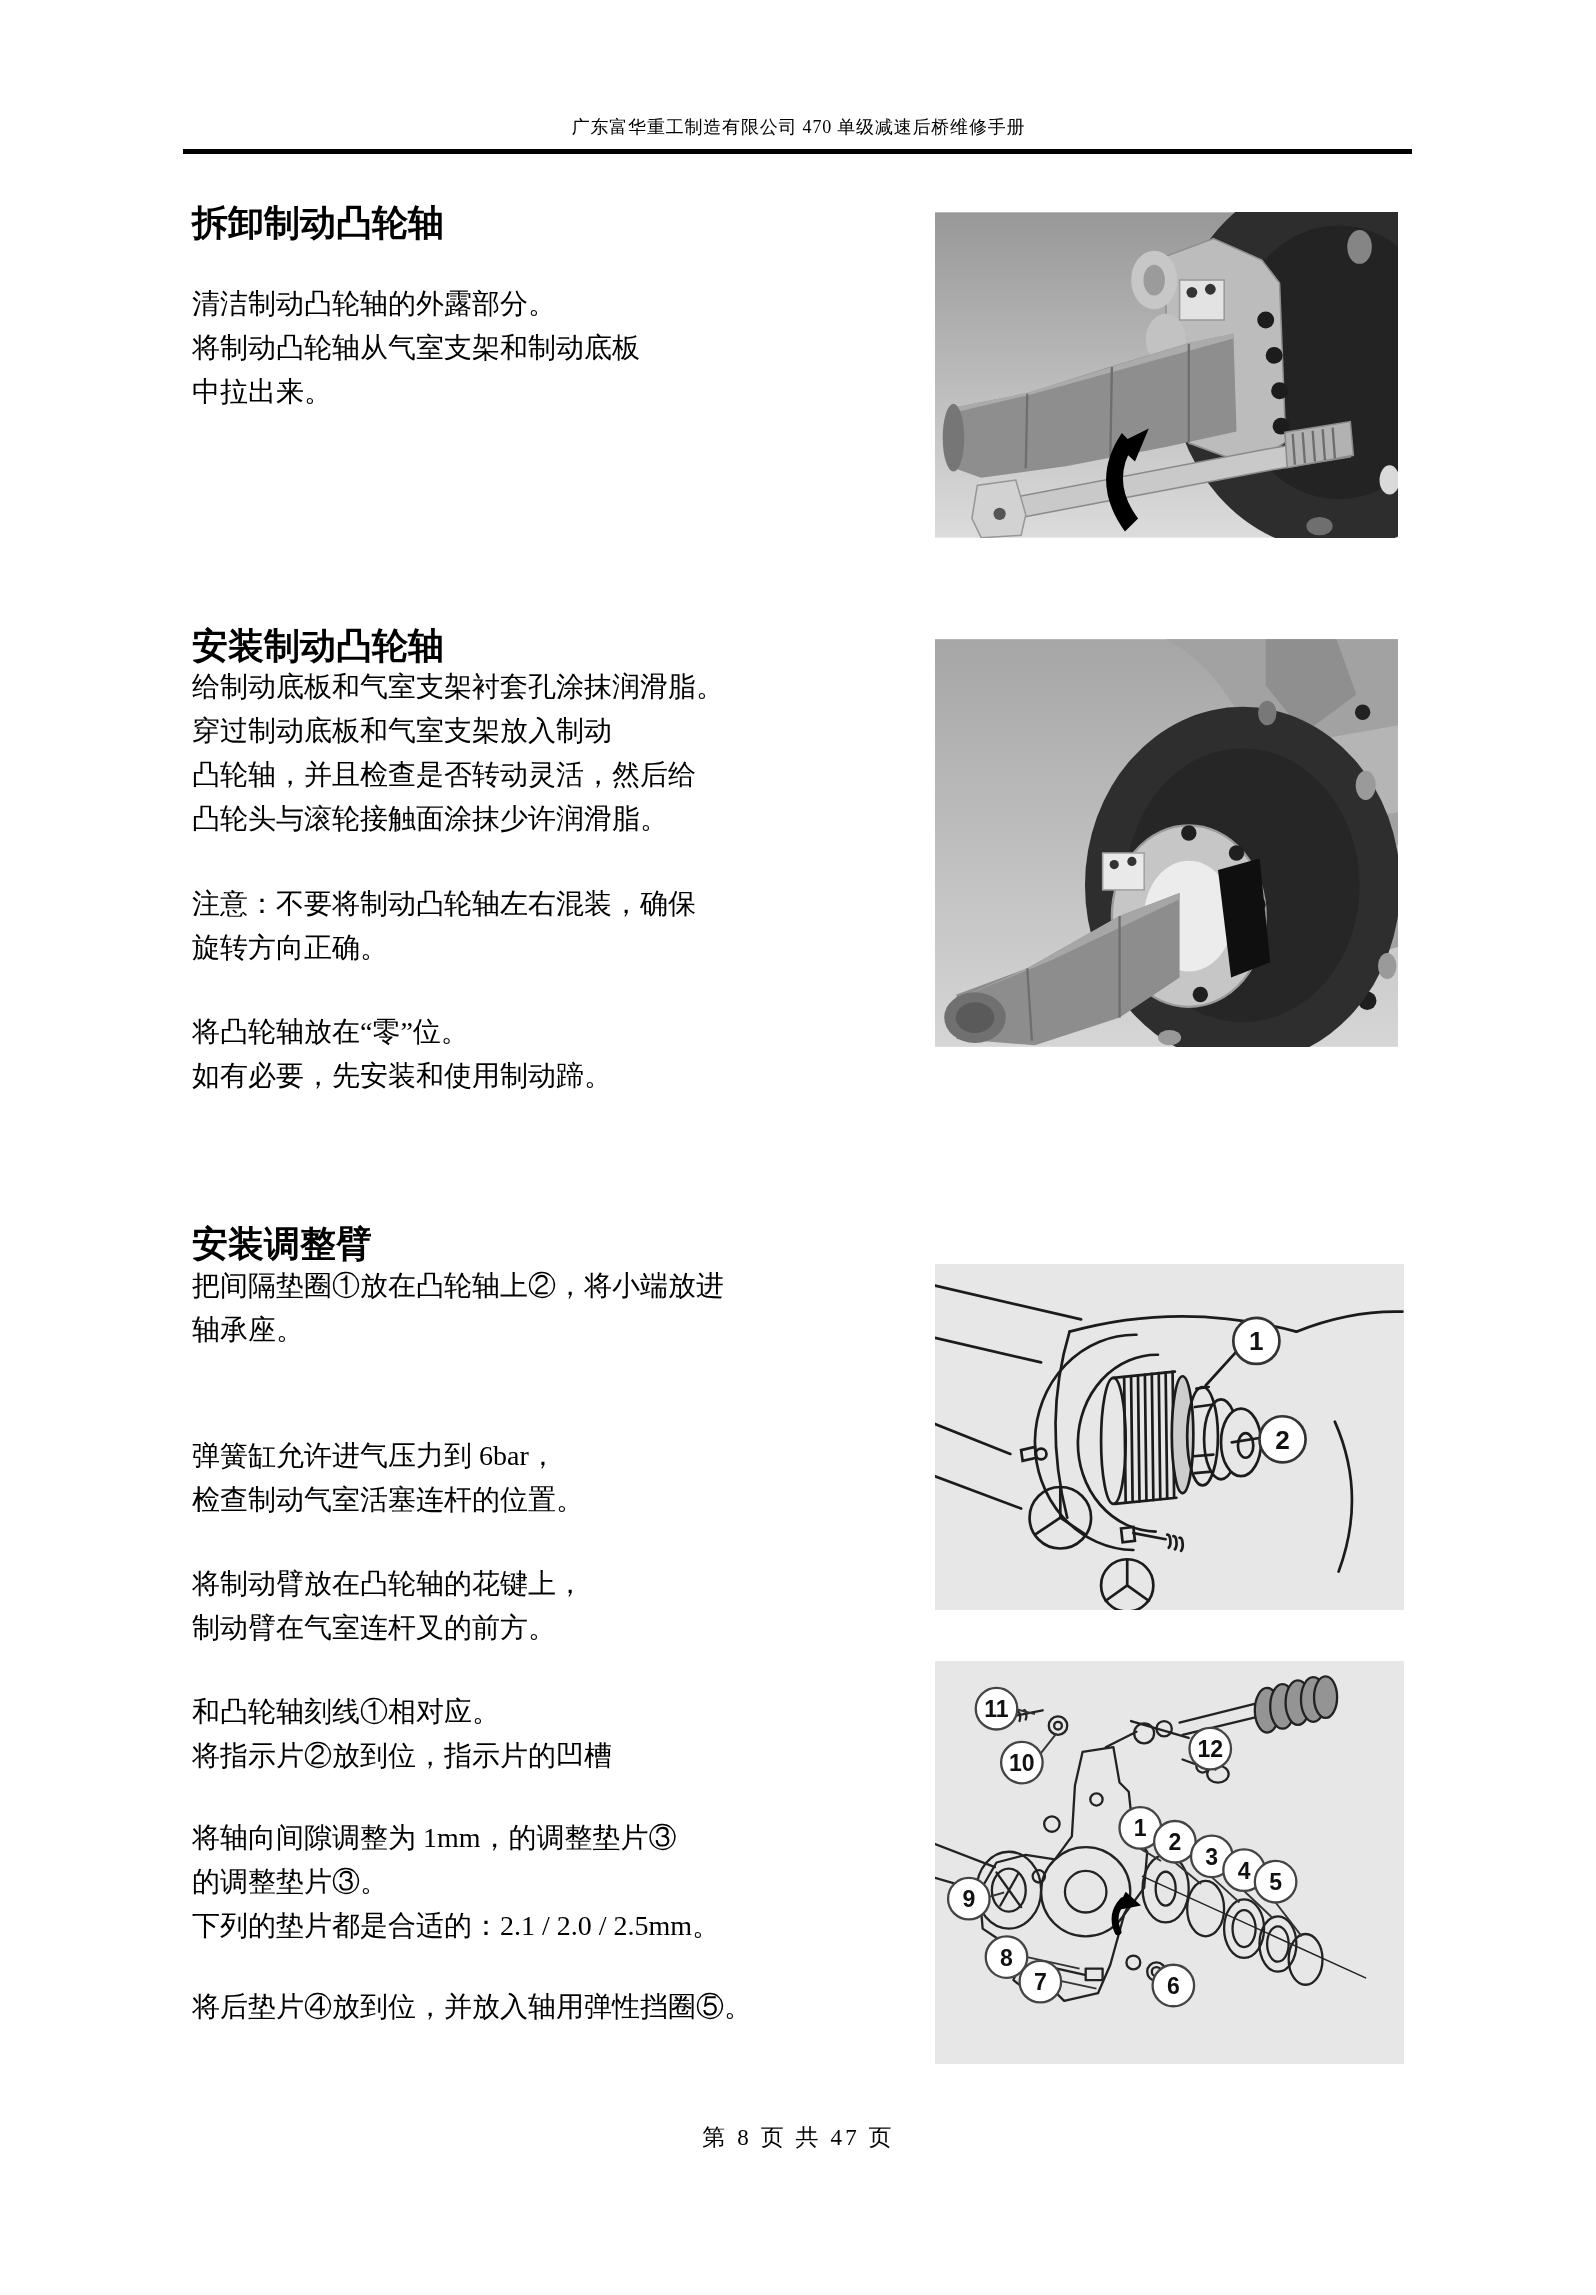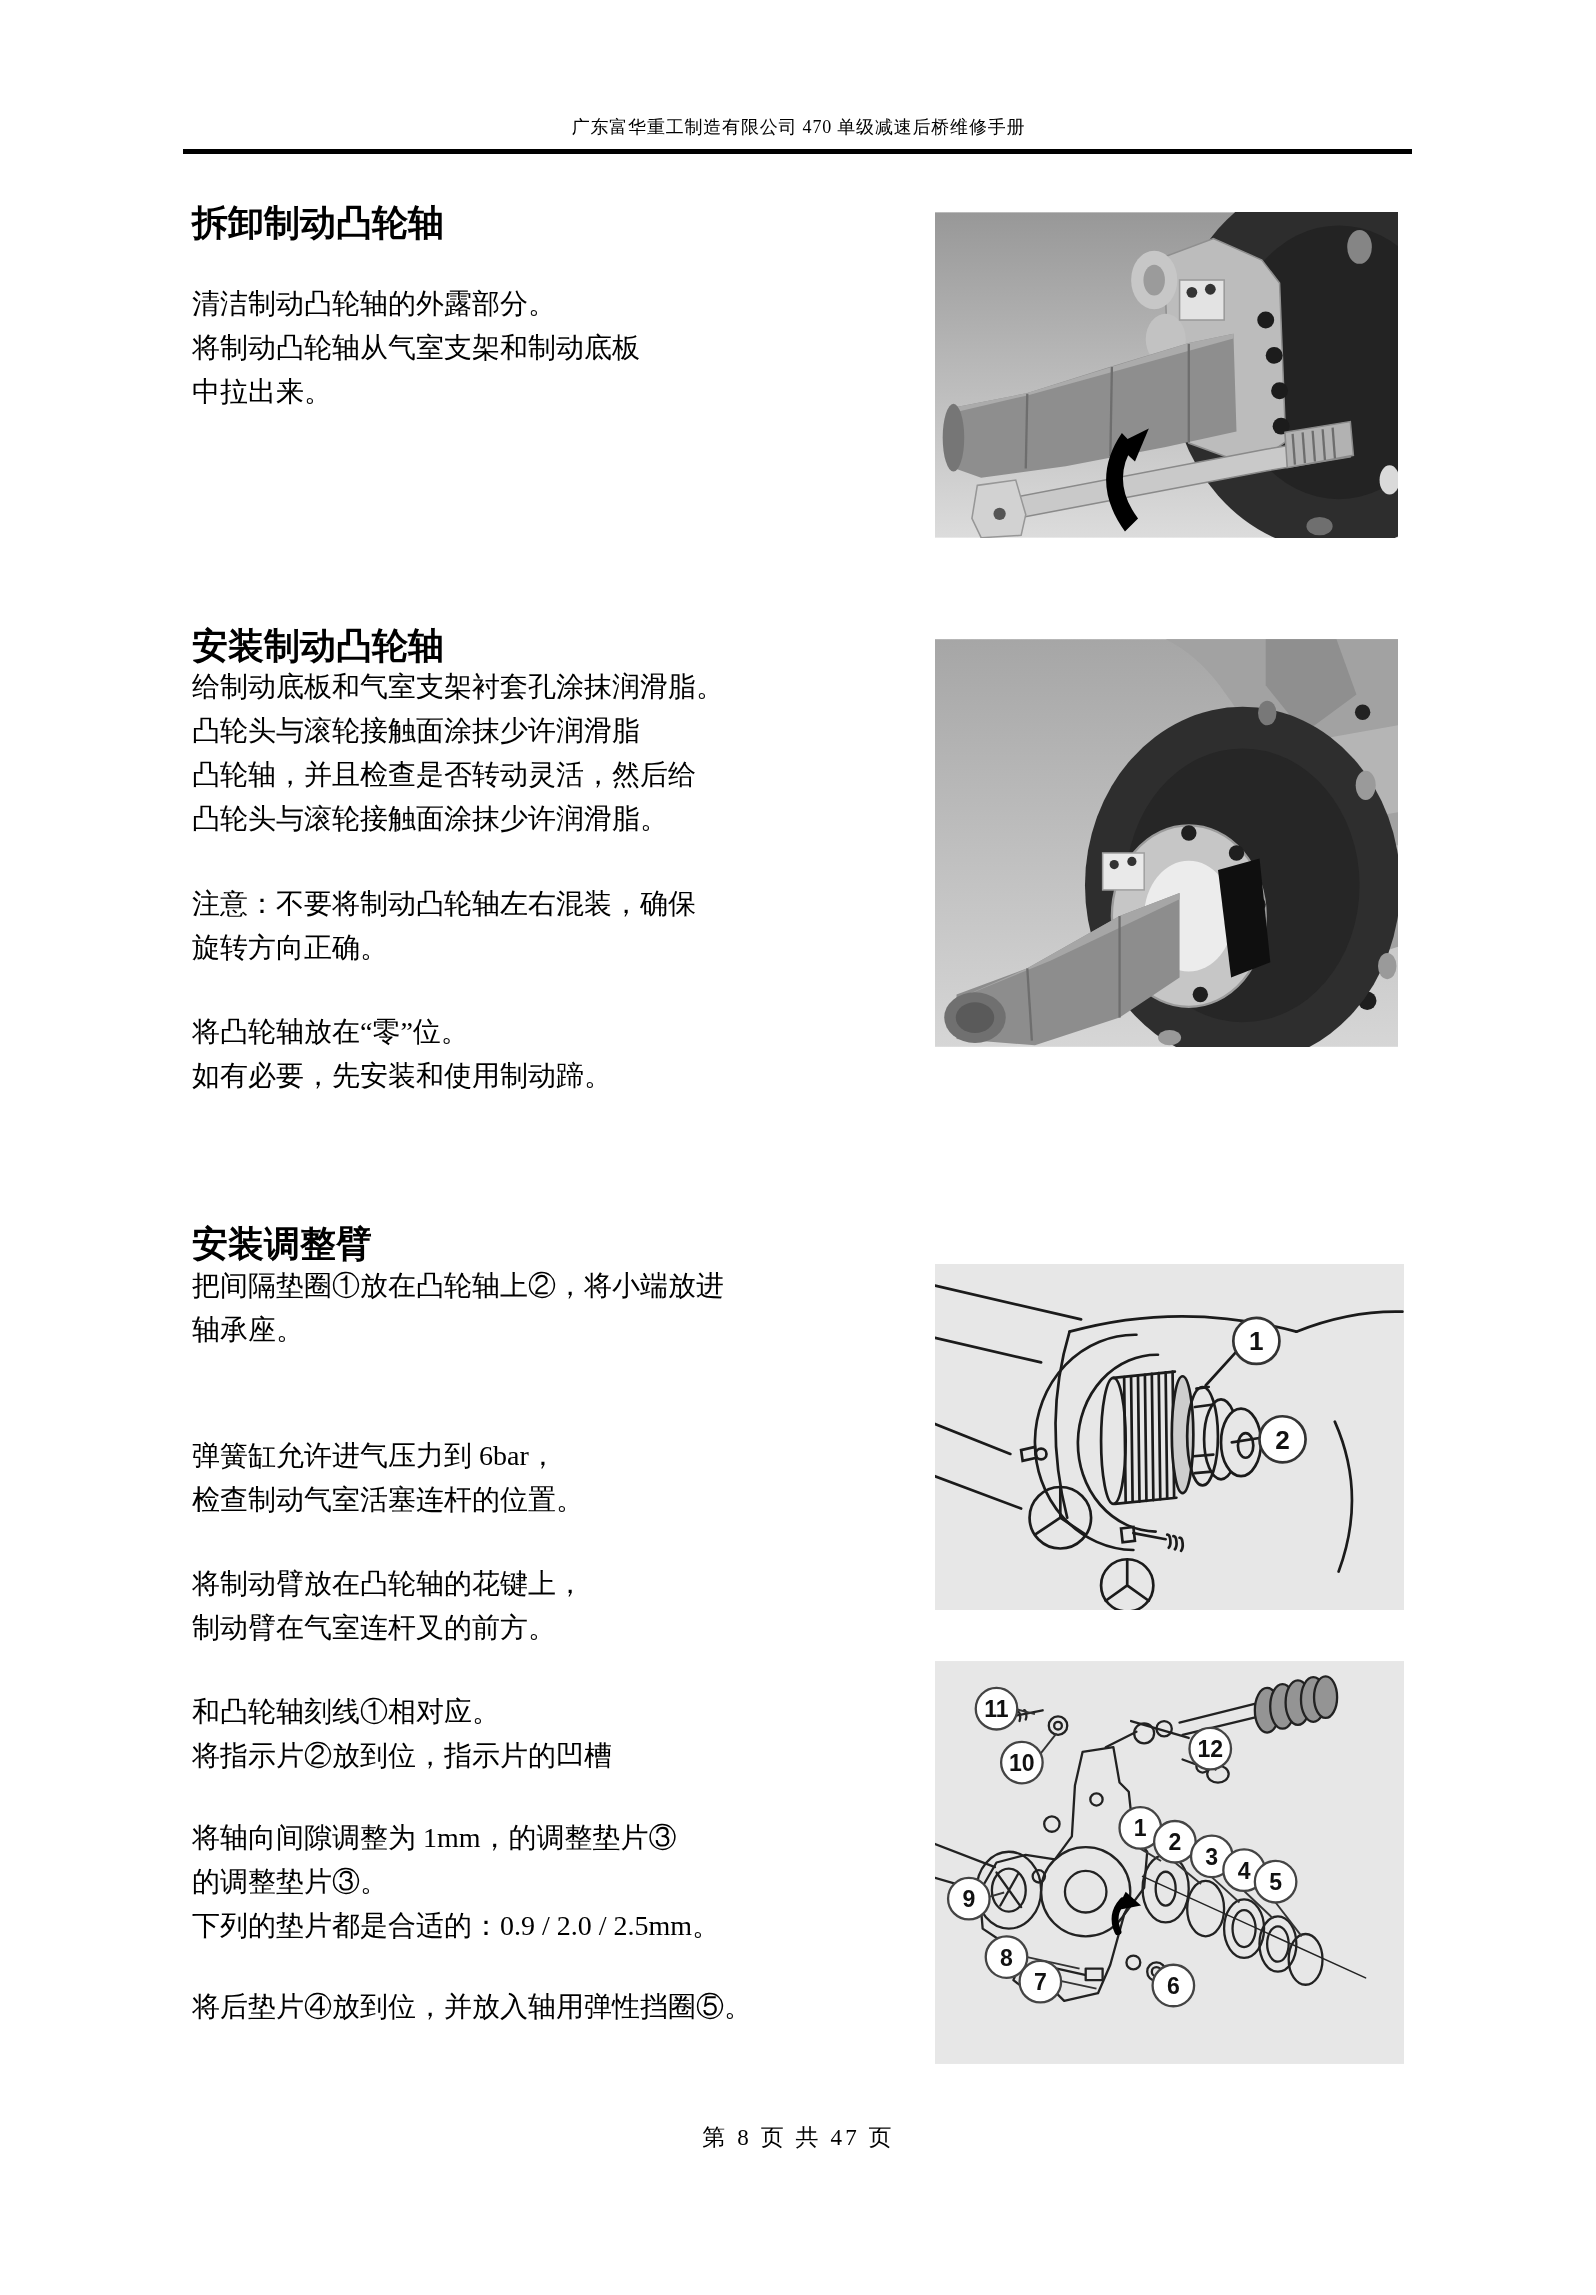--- a/index.html
+++ b/index.html
@@ -28,21 +28,21 @@
   <div class="sec-title" style="top:199px">拆卸制动凸轮轴</div>
   <div class="tblock" style="top:282px">
     <div>清洁制动凸轮轴的外露部分。</div>
     <div>将制动凸轮轴从气室支架和制动底板</div>
     <div>中拉出来。</div>
   </div>
 
   <div class="sec-title" style="top:622px">安装制动凸轮轴</div>
   <div class="tblock" style="top:665px">
     <div>给制动底板和气室支架衬套孔涂抹润滑脂。</div>
-    <div>凸轮头与滚轮接触面涂抹少许润滑脂</div>
+    <div>穿过制动底板和气室支架放入制动</div>
     <div>凸轮轴，并且检查是否转动灵活，然后给</div>
     <div>凸轮头与滚轮接触面涂抹少许润滑脂。</div>
   </div>
   <div class="tblock" style="top:882px">
     <div>注意：不要将制动凸轮轴左右混装，确保</div>
     <div>旋转方向正确。</div>
   </div>
   <div class="tblock" style="top:1010px">
     <div>将凸轮轴放在“零”位。</div>
     <div>如有必要，先安装和使用制动蹄。</div>
@@ -61,21 +61,21 @@
     <div>将制动臂放在凸轮轴的花键上，</div>
     <div>制动臂在气室连杆叉的前方。</div>
   </div>
   <div class="tblock" style="top:1690px">
     <div>和凸轮轴刻线①相对应。</div>
     <div>将指示片②放到位，指示片的凹槽</div>
   </div>
   <div class="tblock" style="top:1816px">
     <div>将轴向间隙调整为 1mm，的调整垫片③</div>
     <div>的调整垫片③。</div>
-    <div>下列的垫片都是合适的：0.9 / 2.0 / 2.5mm。</div>
+    <div>下列的垫片都是合适的：2.1 / 2.0 / 2.5mm。</div>
   </div>
   <div class="tblock" style="top:1985px">
     <div>将后垫片④放到位，并放入轴用弹性挡圈⑤。</div>
   </div>
 
   <div class="fig" style="top:212px">
     <svg width="463" height="326" viewBox="0 0 602 423">
       <defs>
         <linearGradient id="fg1" x1="0" y1="0" x2="0" y2="1">
           <stop offset="0" stop-color="#989898"></stop>

